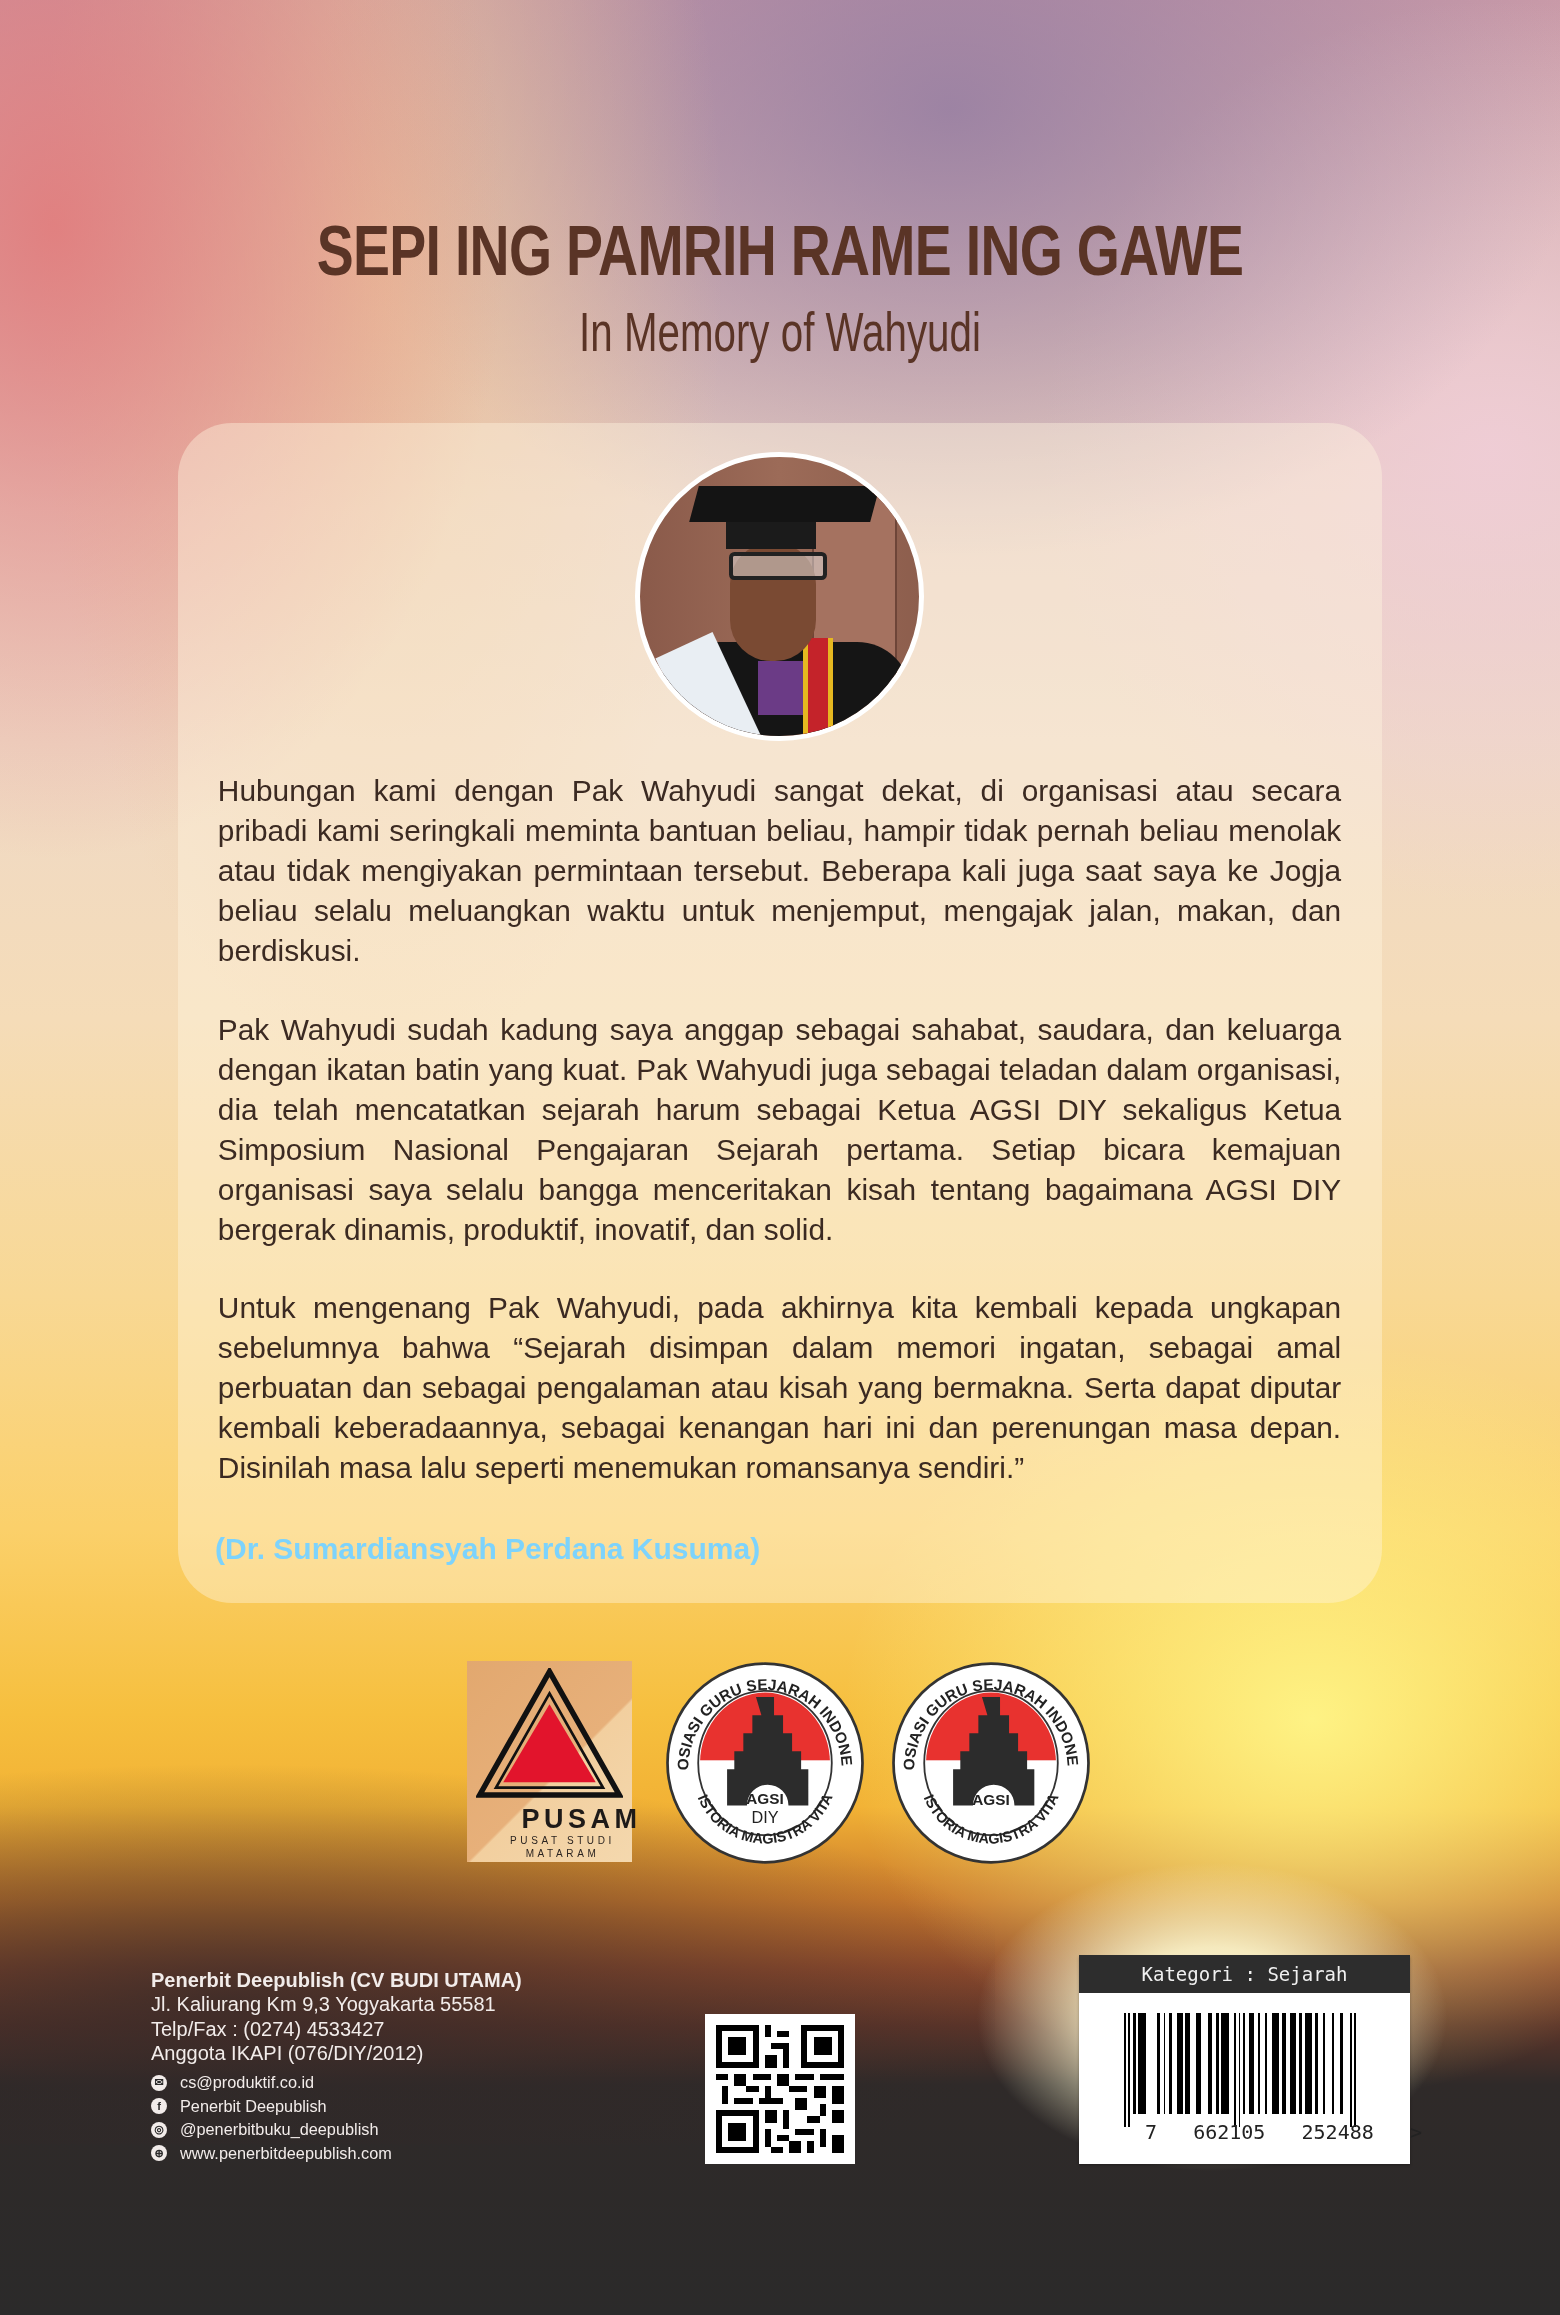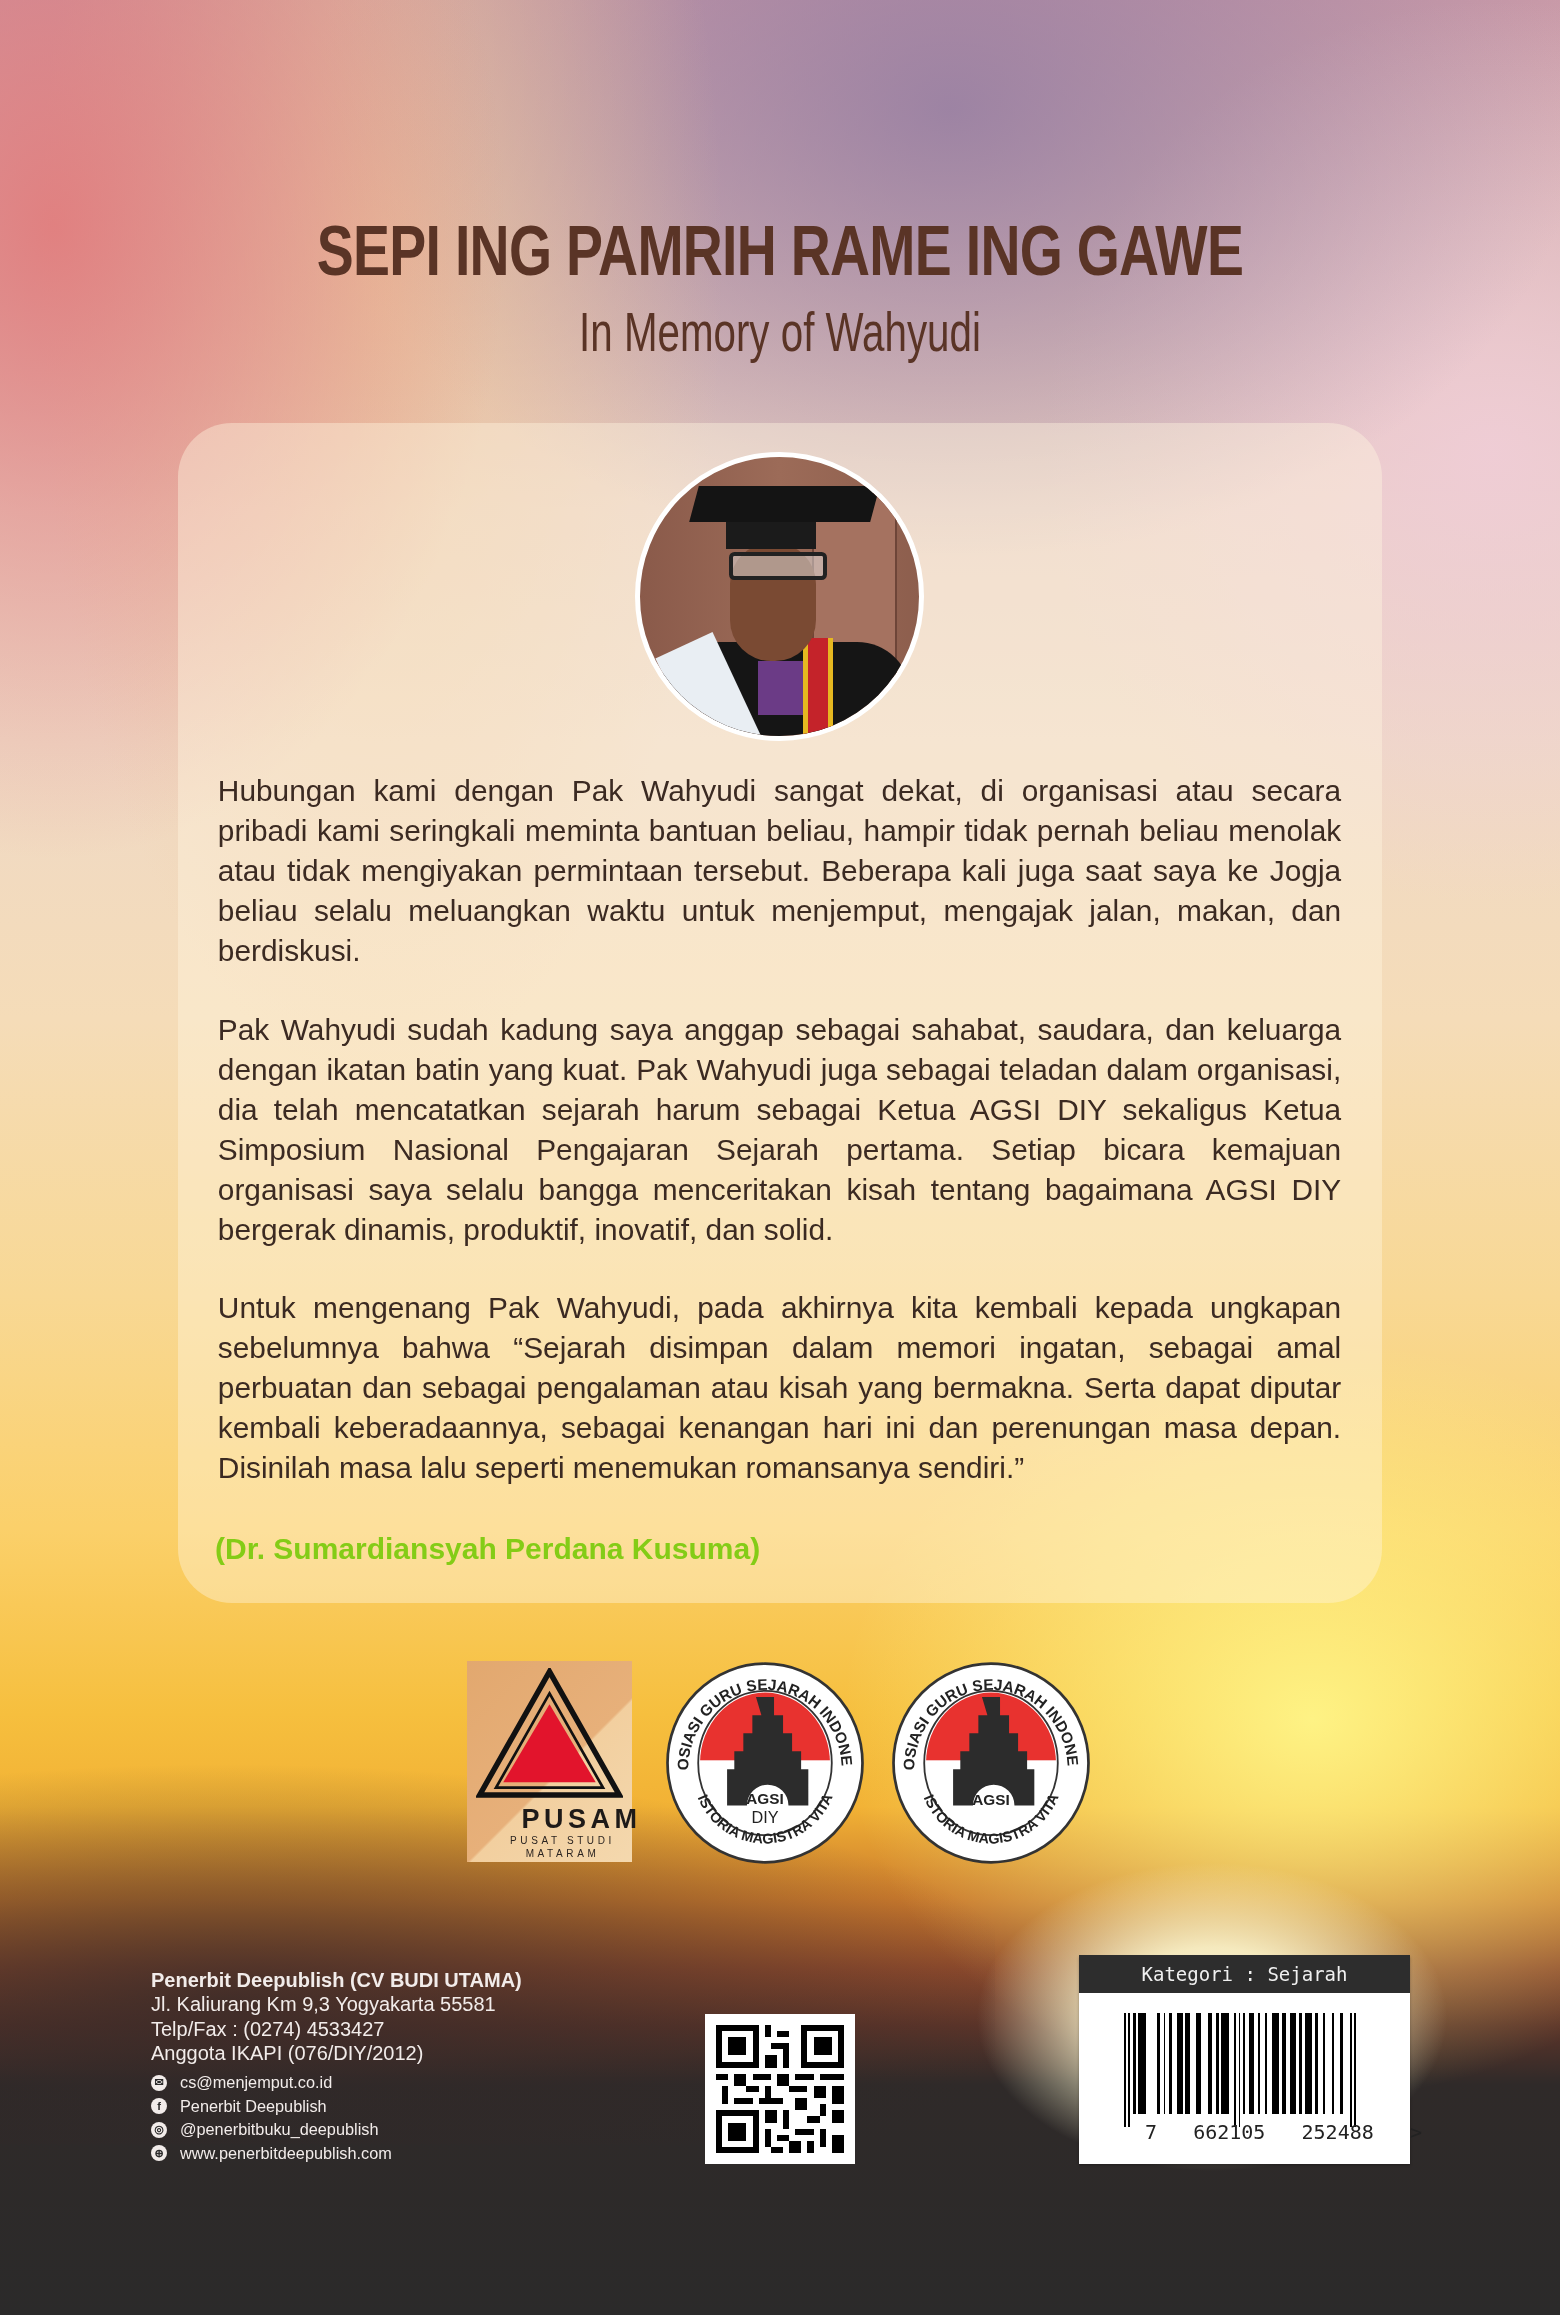--- a/index.html
+++ b/index.html
@@ -65,21 +65,21 @@
     font-family:"Liberation Sans", sans-serif; font-size:30px; line-height:40px;
     color:#3b2a22; text-align:justify;
     transform:scaleX(0.995);
   }
   .p1 { top:771px; }
   .p2 { top:1010px; }
   .p3 { top:1288px; }
   .signature {
     position:absolute; left:215px; top:1532px;
     font-family:"Liberation Sans", sans-serif; font-weight:bold; font-size:30px;
-    color:#84cc16;
+    color:#7dd3fc;
   }
 
   .logos { position:absolute; left:467px; top:1661px; }
   .pusam {
     position:absolute; left:0; top:0; width:165px; height:201px;
     background:linear-gradient(135deg,#e2a86f 0%,#e7b07a 55%,#f2cf9f 56%,#f4d8ae 100%);
   }
   .pusam svg { position:absolute; left:9px; top:7.2px; }
   .pusam .pname { position:absolute; left:0; width:165px; top:143px; text-align:center; font-size:27px; font-weight:bold; letter-spacing:4.5px; color:#1e1a18;padding-left:32px; }
   .pusam .psub { position:absolute; left:0; width:165px; top:174px; text-align:center; font-size:10px; letter-spacing:3.6px; color:#2b2420; line-height:12.7px;margin-left:13px; }
@@ -189,21 +189,21 @@
 </div>
 
 <div class="publisher">
   <div class="pub-name">Penerbit Deepublish (CV BUDI UTAMA)</div>
   <div class="pub-line">Jl. Kaliurang Km 9,3 Yogyakarta 55581</div>
   <div class="pub-line">Telp/Fax : (0274) 4533427</div>
   <div class="pub-line">Anggota IKAPI (076/DIY/2012)</div>
   <div class="contacts">
     <div class="contact">
       <span class="ic">✉</span>
-      <span>cs@menjemput.co.id</span>
+      <span>cs@produktif.co.id</span>
     </div>
     <div class="contact">
       <span class="ic">f</span>
       <span>Penerbit Deepublish</span>
     </div>
     <div class="contact">
       <span class="ic">◎</span>
       <span>@penerbitbuku_deepublish</span>
     </div>
     <div class="contact">

